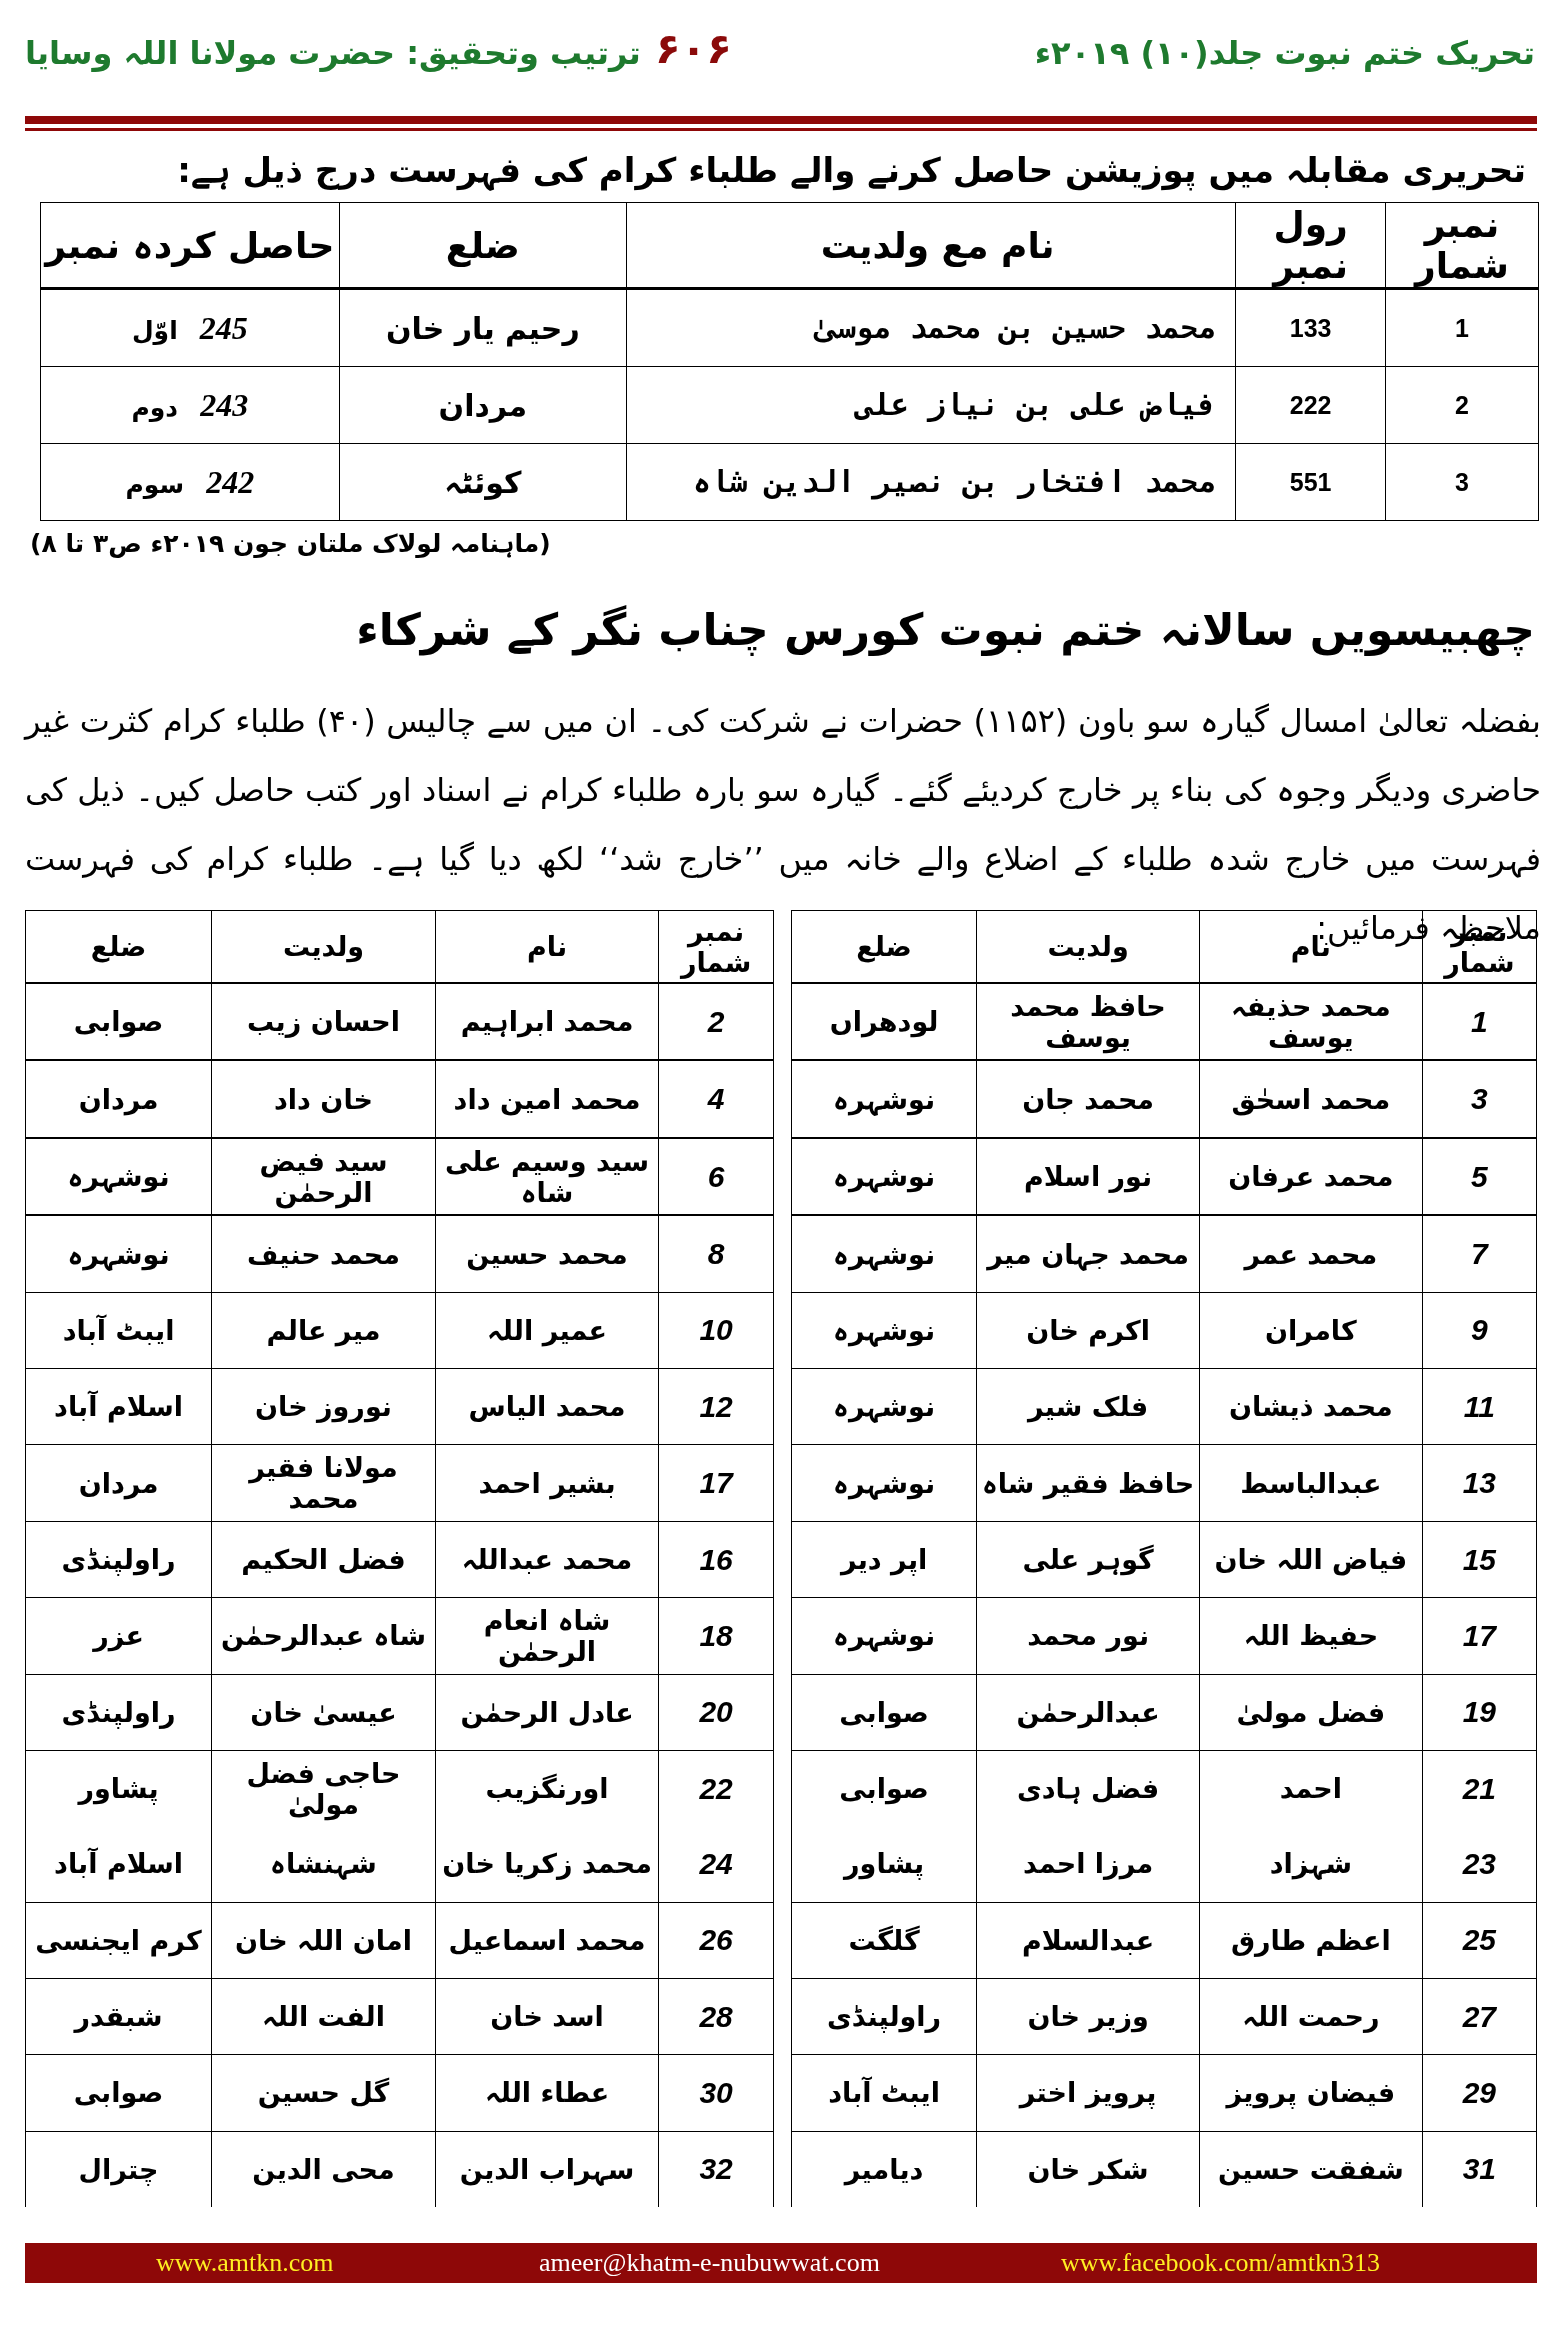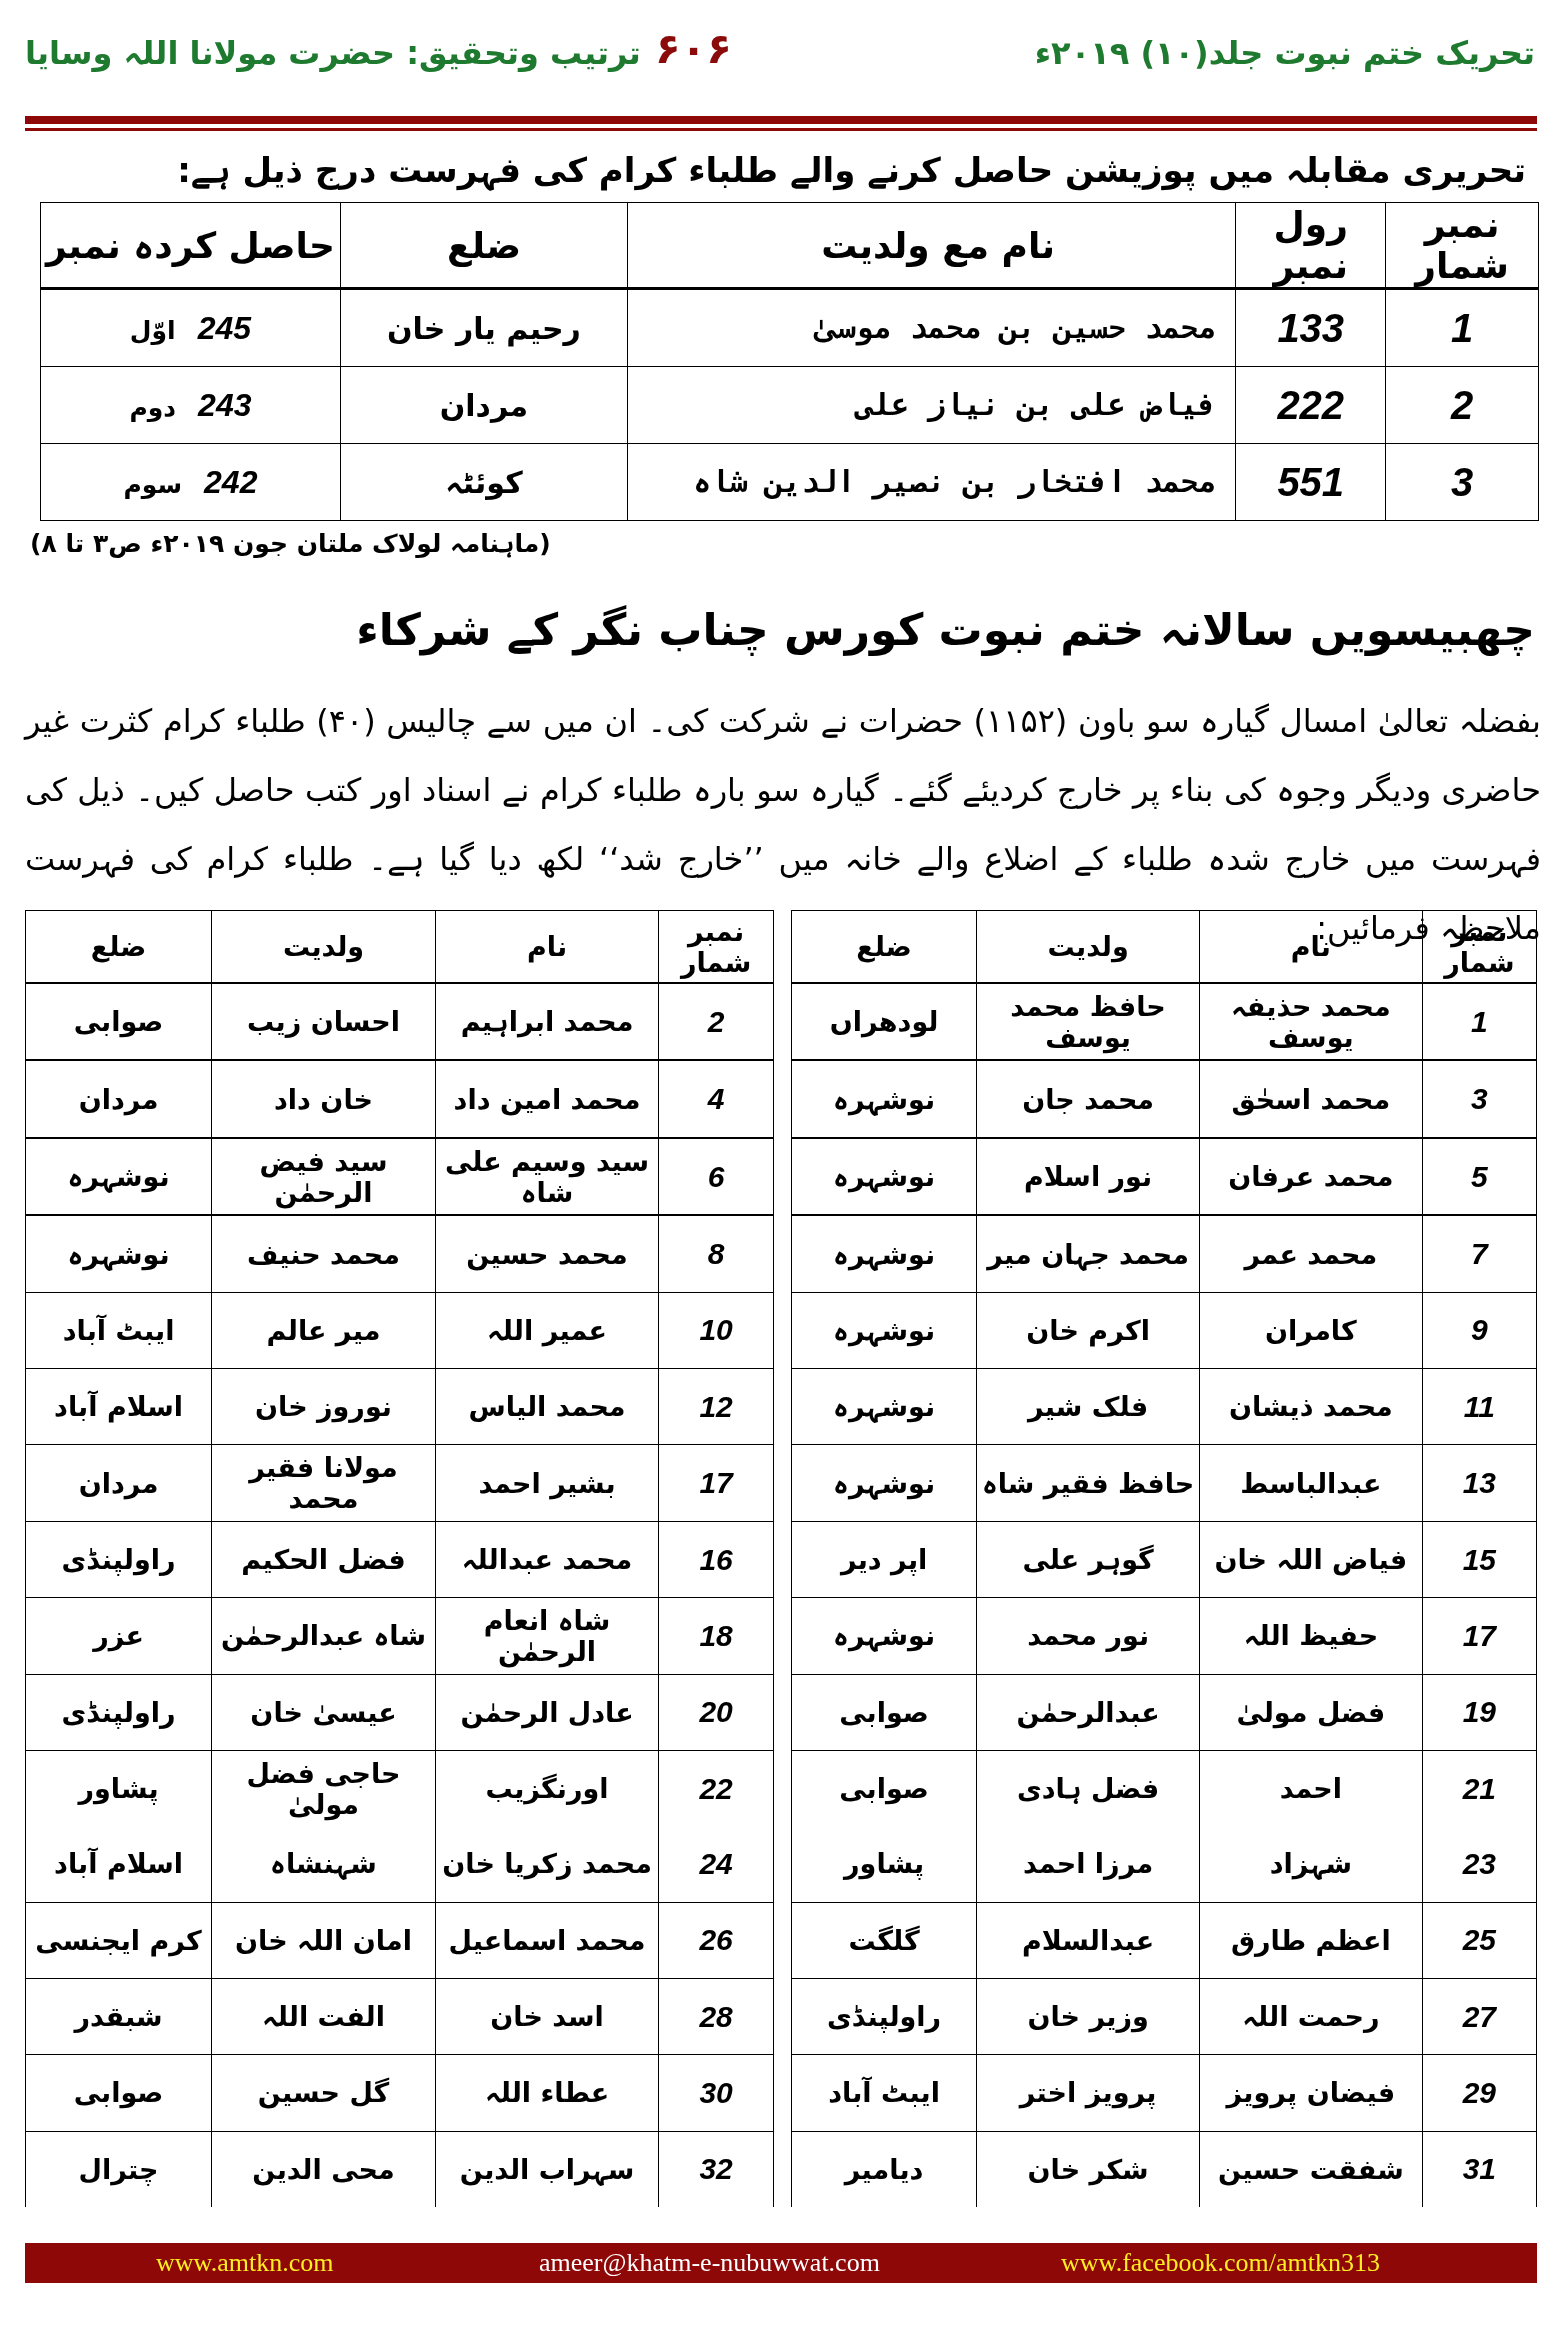--- a/index.html
+++ b/index.html
@@ -19,25 +19,25 @@
   
   #intro { right: 34px; top: 141px; font-size: 34px; font-weight: bold; line-height: 59px; }
 
   
   table { border-collapse: collapse; direction: rtl; }
   #pos-table { position: absolute; left: 40px; top: 202px; width: 1499px; }
   #pos-table td, #pos-table th { border: 1.7px solid #000; text-align: center; vertical-align: middle; }
   #pos-table th { height: 67px; font-size: 36px; font-weight: bold; }
   #pos-table td { height: 74px; font-size: 30px; font-weight: bold; }
   #pos-table thead tr { border-bottom: 3.4px solid #000; }
-  #pos-table .num { font-family: "Liberation Sans", sans-serif; font-style: italic; font-size: 40px; }
+  #pos-table .num { font-family: "Liberation Sans", sans-serif; font-size: 25px; }
   #pos-table .name-cell { text-align: right; padding-right: 19px; font-family: Liberation Mono, monospace; }
   .c-sno { width: 172px; } .c-roll { width: 175px; } .c-name { width: 781px; padding-left: 14px; }
   .c-dist { width: 361px; } .c-marks { width: 361px; }
-  .marks-num { font-family: Liberation Sans, sans-serif; font-style: italic; font-size: 32px; margin-left: 22px; }
+  .marks-num { font-family: Liberation Serif, serif; font-style: italic; font-size: 32px; margin-left: 22px; }
   .marks-pos { font-size: 25px; }
 
   #source { left: 30px; top: 519px; font-size: 25px; font-weight: bold; line-height: 50px; }
 
   
   #section-title { right: 25px; top: 588px; font-size: 44px; font-weight: bold; line-height: 84px; }
 
   
   #para { left: 25px; right: 19px; top: 687px; font-size: 32px; font-weight: normal; line-height: 69px; text-align: justify; text-align-last: right; }
 

